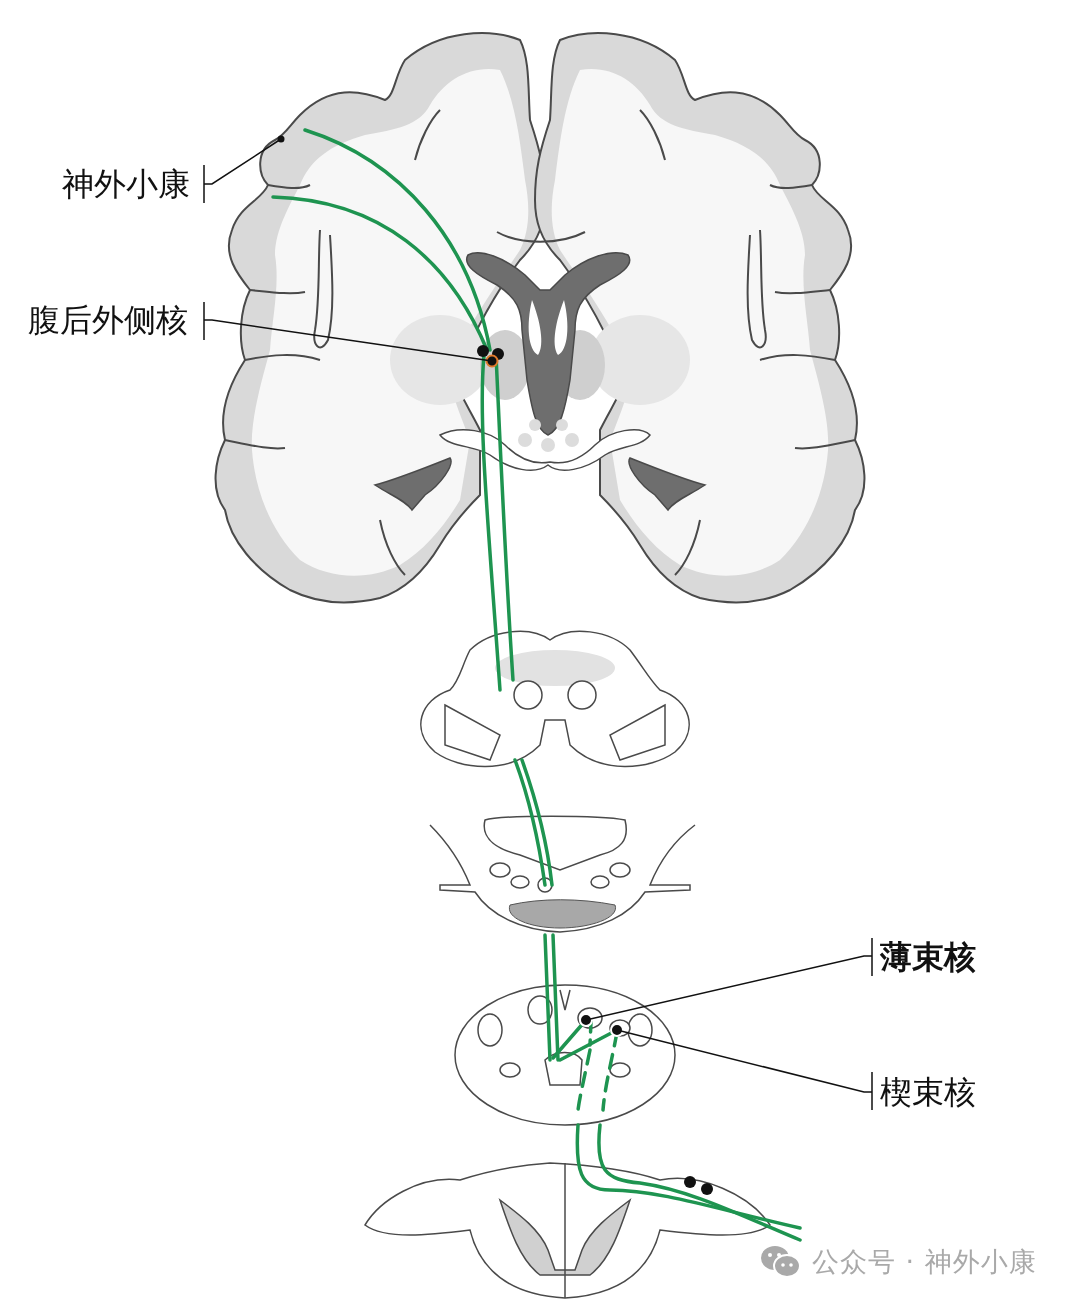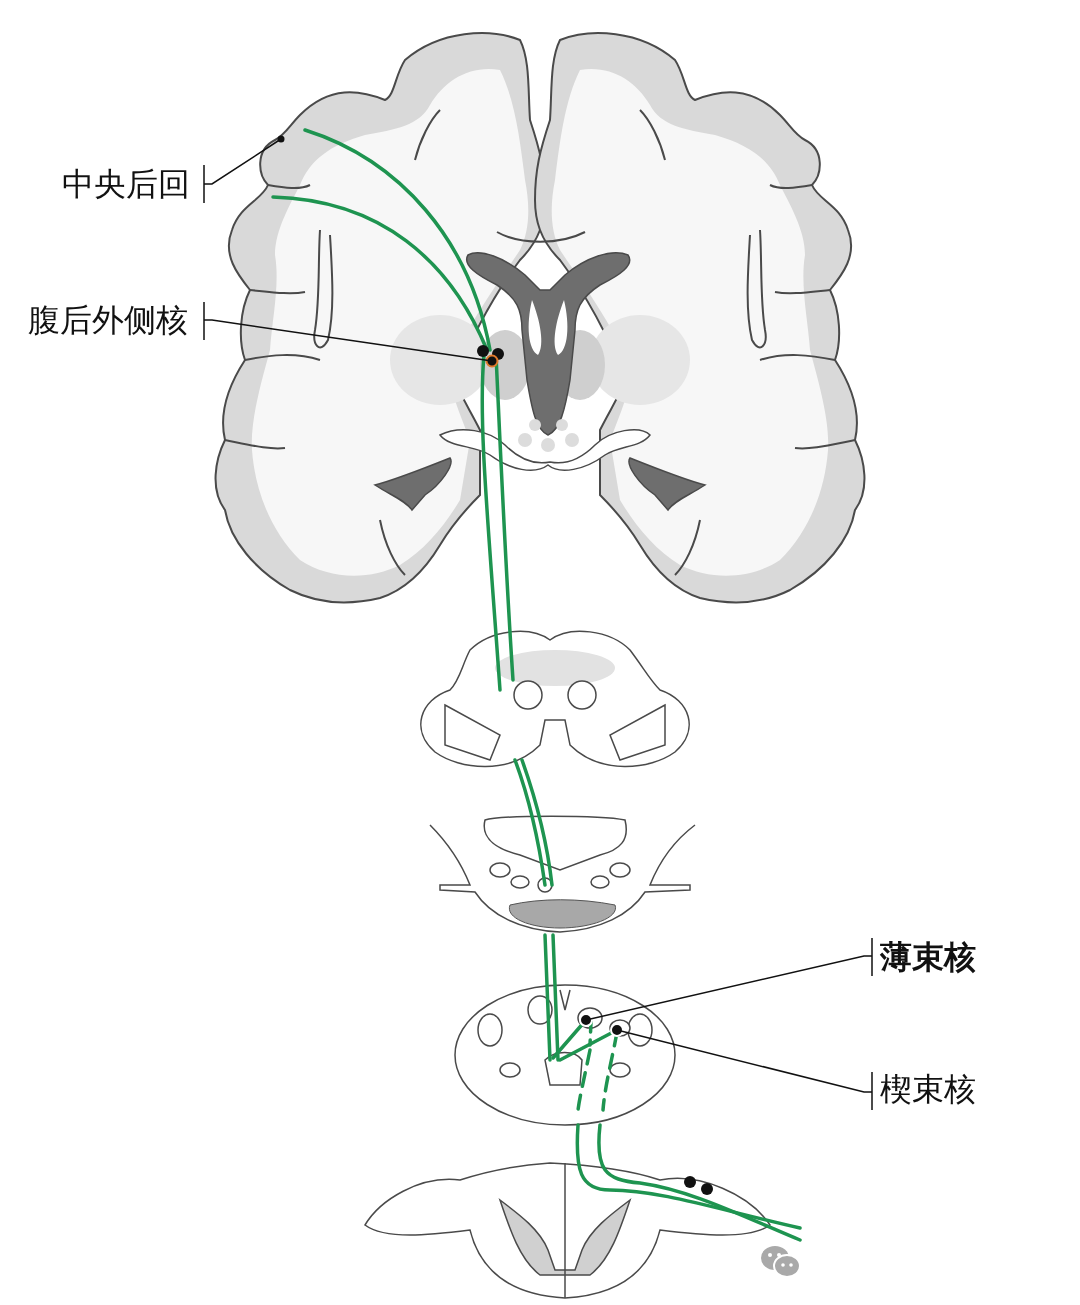--- a/index.html
+++ b/index.html
@@ -160,27 +160,28 @@
   </g>
 
   <g fill="none" stroke="#111" stroke-width="1.5">
     <path d="M204,165 L204,203 M204,184 L212,184 L281,139"></path>
     <path d="M204,302 L204,340 M204,320 L212,320 L492,361"></path>
     <path d="M872,938 L872,976 M872,956 L864,956 L586,1020"></path>
     <path d="M872,1072 L872,1110 M872,1092 L864,1092 L617,1030"></path>
   </g>
 </svg>
 
-<div class="label" style="left:62px; top:164px;">中央后回</div>
+<div class="label" style="left:62px; top:164px;">神外小康</div>
 <div class="label" style="left:28px; top:300px;text-align:center;">腹后外侧核</div>
 <div class="label" style="left:880px; top:937px;font-weight:bold;">薄束核</div>
-<div class="label" style="left:880px; top:1072px;font-family:Liberation Mono, monospace;">楔束核</div>
+<div class="label" style="left:880px; top:1072px;">楔束核</div>
 
 <div class="watermark">
   <svg width="42" height="36" viewBox="0 0 42 36">
     <ellipse cx="15" cy="14" rx="14" ry="12" fill="#a9a9a9"></ellipse>
     <ellipse cx="27" cy="22" rx="13" ry="11" fill="#a9a9a9" stroke="#fff" stroke-width="2"></ellipse>
     <circle cx="10" cy="11" r="2" fill="#fff"></circle>
       <circle cx="19" cy="11" r="2" fill="#fff"></circle>
     <circle cx="23" cy="21" r="1.8" fill="#fff"></circle>
       <circle cx="31" cy="21" r="1.8" fill="#fff"></circle>
   </svg>
+  <span class="watermark-text">公众号 · 神外小康</span>
 </div>
 
 </body></html>

